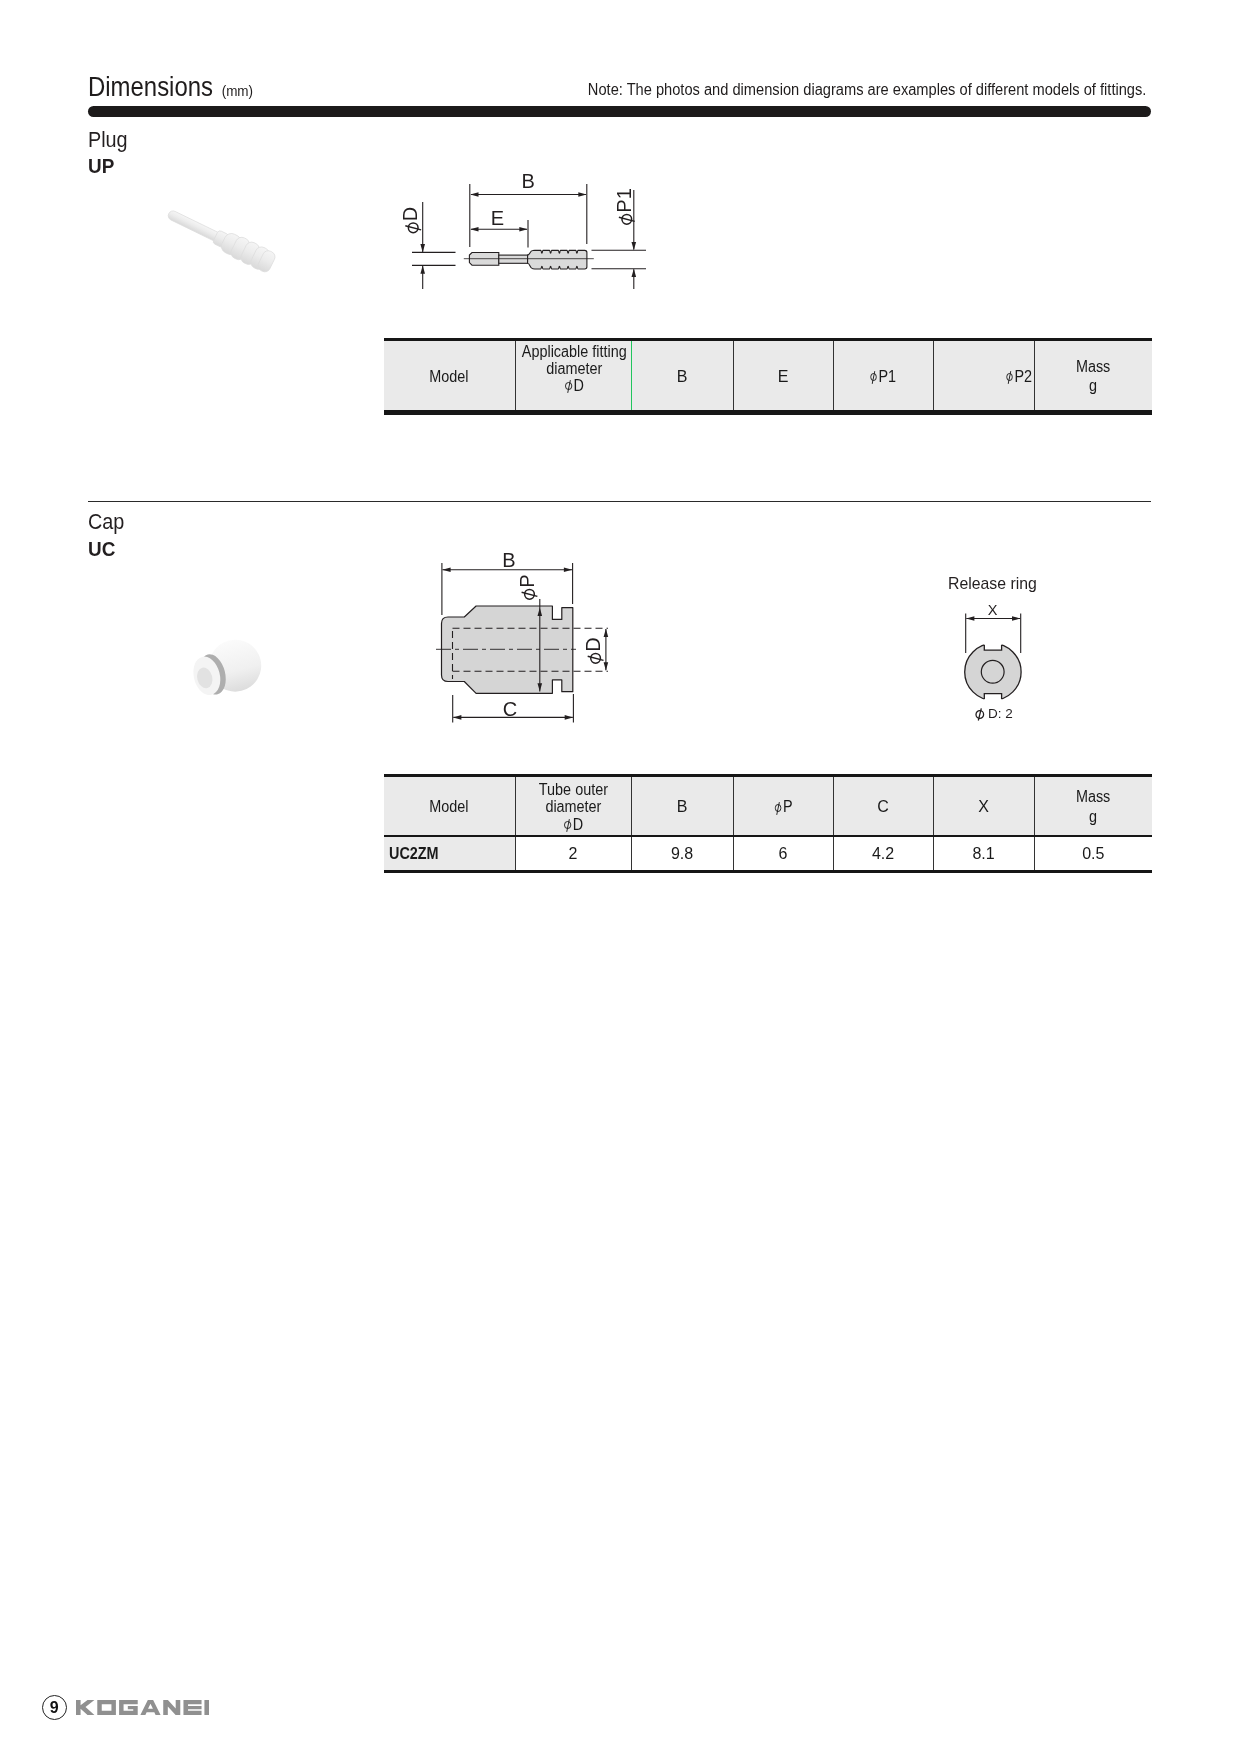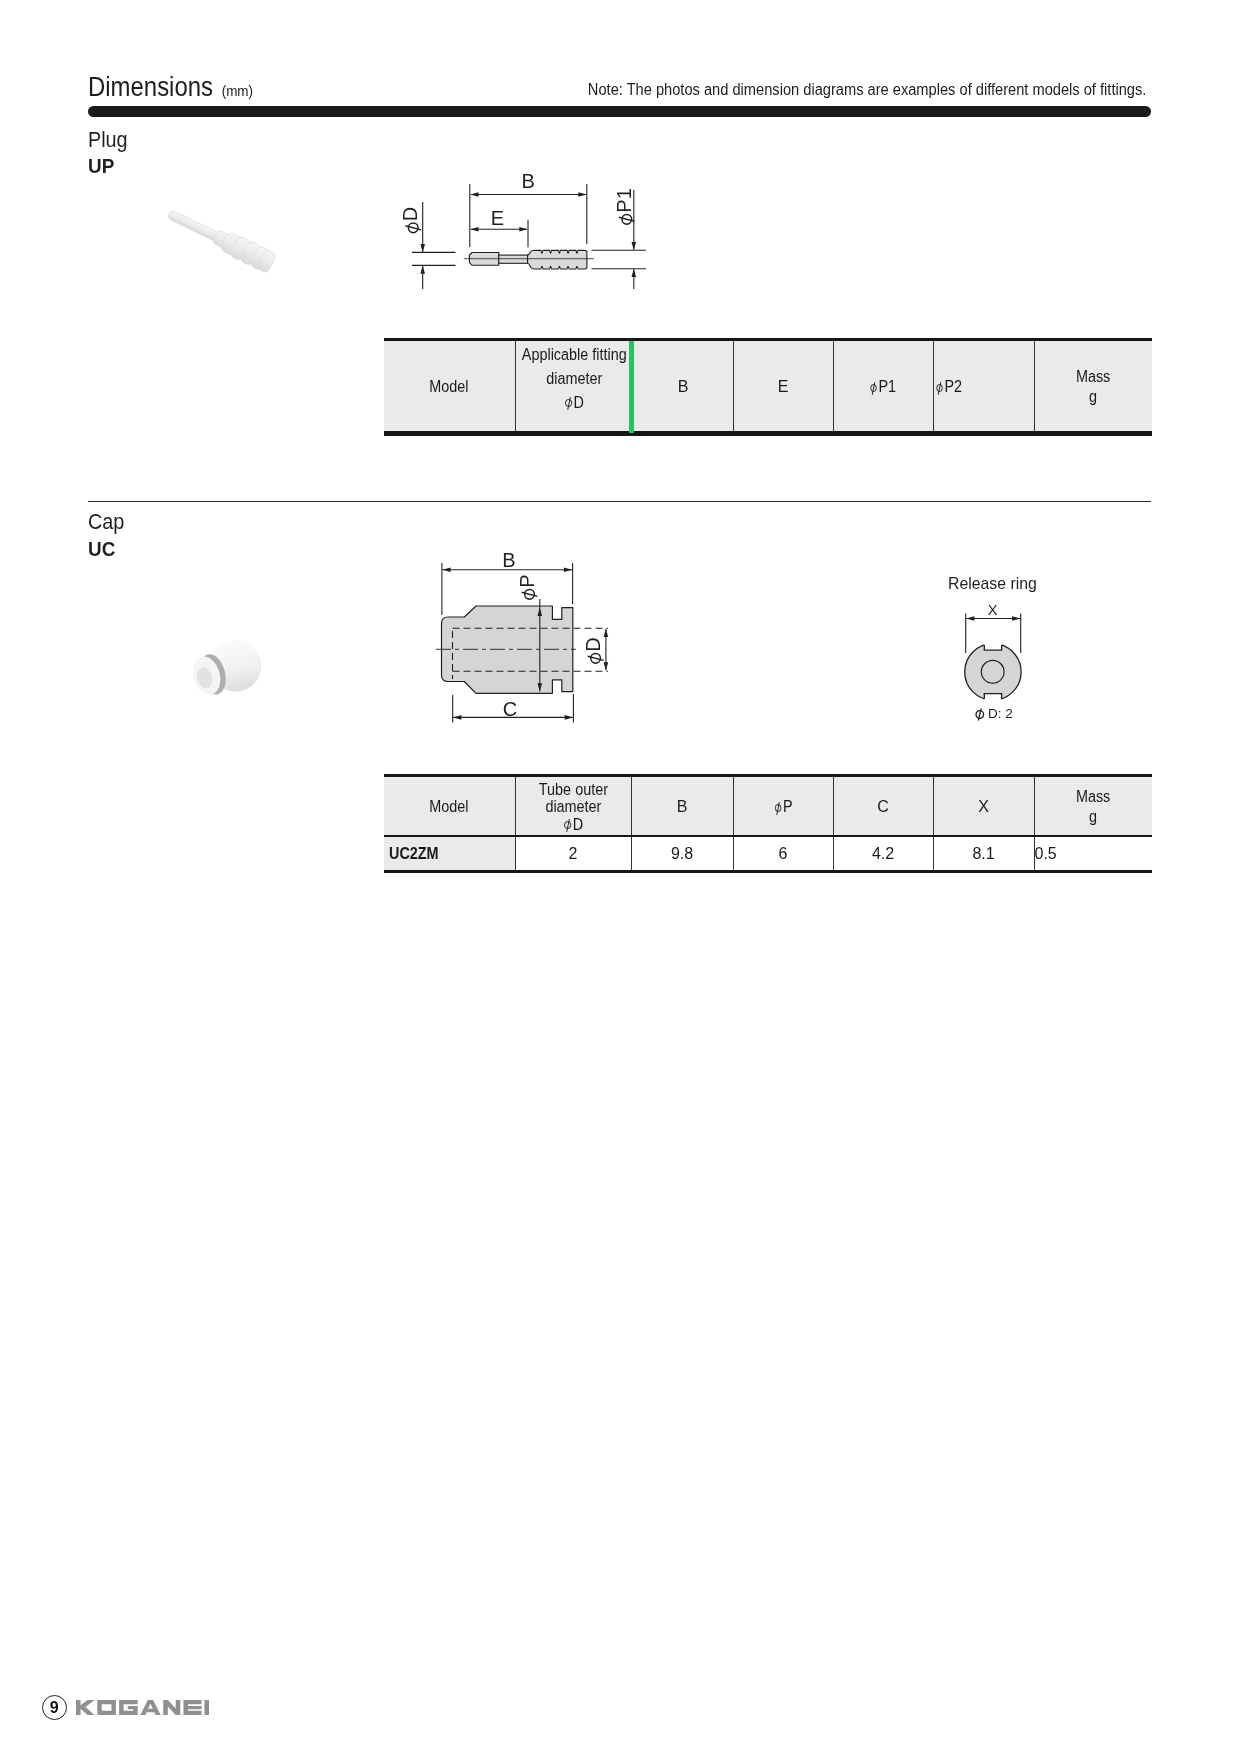--- a/index.html
+++ b/index.html
@@ -113,25 +113,25 @@
         <col style="width:116px">
         <col style="width:102px">
         <col style="width:100px">
         <col style="width:100px">
         <col style="width:101px">
         <col style="width:118px">
       </colgroup>
 <tbody>
         <tr class="h" style="background:#eaeaea;height:58.5px;">
   <td class="s" style="text-align:center;border-right:1px solid #333;border-bottom:2px solid #161616;"><span class="cx">Model</span></td>
-  <td style="text-align:center;border-right:5px solid #22c55e;border-bottom:2px solid #161616;line-height:24px;padding-top:2px;padding-bottom:16px;"><span class="cx">Applicable fitting<br>diameter<br><span class="phi"><i></i><b></b></span>D</span></td>
+  <td style="text-align:center;border-right:1px solid #22c55e;border-bottom:2px solid #161616;line-height:17px;padding-top:2px;padding-bottom:16px;"><span class="cx">Applicable fitting<br>diameter<br><span class="phi"><i></i><b></b></span>D</span></td>
   <td class="s" style="text-align:center;border-right:1px solid #333;border-bottom:2px solid #161616;">B</td>
   <td class="s" style="text-align:center;border-right:1px solid #333;border-bottom:2px solid #161616;">E</td>
   <td class="s" style="text-align:center;border-right:1px solid #333;border-bottom:2px solid #161616;"><span class="cx"><span class="phi"><i></i><b></b></span>P1</span></td>
-  <td class="s" style="text-align:left;border-right:1px solid #333;border-bottom:2px solid #161616;"><span class="cx"><span class="phi"><i></i><b></b></span>P2</span></td>
+  <td class="s" style="text-align:right;border-right:1px solid #333;border-bottom:2px solid #161616;"><span class="cx"><span class="phi"><i></i><b></b></span>P2</span></td>
   <td style="text-align:center;border-bottom:2px solid #161616;line-height:19.5px;padding-top:2px;padding-bottom:0;"><span class="cx">Mass<br>g</span></td>
 </tr>
 </tbody>
     </table>
 </div>
 
 <div class="abs" style="left:88px;top:500.5px;width:1063px;height:1.2px;background:#2a2a2a;"></div>
 
 <div class="abs" style="left:88px;top:511px;font-size:22px;line-height:22px;transform:scaleX(0.9);transform-origin:0 50%;">Cap</div>
 <div class="abs" style="left:88px;top:537.5px;font-size:21px;line-height:22px;font-weight:bold;transform:scaleX(0.9);transform-origin:0 50%;">UC</div>
@@ -247,21 +247,21 @@
   <td class="s" style="text-align:center;border-right:1px solid #333;border-bottom:2px solid #161616;">X</td>
   <td style="text-align:center;border-bottom:2px solid #161616;line-height:19.5px;padding-top:2px;padding-bottom:0;"><span class="cx">Mass<br>g</span></td>
 </tr>
 <tr class="d" style="height:34px;">
   <td style="background:#eaeaea;font-weight:bold;padding-left:5px;border-right:1px solid #333;"><span class="cxl">UC2ZM</span></td>
   <td style="text-align:center;border-right:1px solid #333;">2</td>
   <td style="text-align:center;border-right:1px solid #333;">9.8</td>
   <td style="text-align:center;border-right:1px solid #333;">6</td>
   <td style="text-align:center;border-right:1px solid #333;">4.2</td>
   <td style="text-align:center;border-right:1px solid #333;">8.1</td>
-  <td style="text-align:left;margin-top:24px;">0.5</td>
+  <td style="text-align:center;margin-top:24px;">0.5</td>
 </tr>
 </tbody>
     </table>
 </div>
 
 <div class="abs" style="left:41.8px;top:1695px;width:23px;height:23px;border:1.5px solid #222;border-radius:50%;text-align:center;font-size:16px;font-weight:bold;line-height:23px;color:#111;">9</div>
 <svg class="abs" style="left:76px;top:1699.5px;" width="133" height="15" viewBox="0 0 125 14.1">
   <g fill="#909090">
     <path d="M0 0 H4.3 V4.9 L10.8 0 H17.3 L8.9 6.6 L17.3 14.1 H10.8 L4.3 8.2 V14.1 H0 Z"></path>
     <path d="M20 0 H37.5 V14.1 H20 Z M24.2 4 V10.1 H33.3 V4 Z" fill-rule="evenodd"></path>

